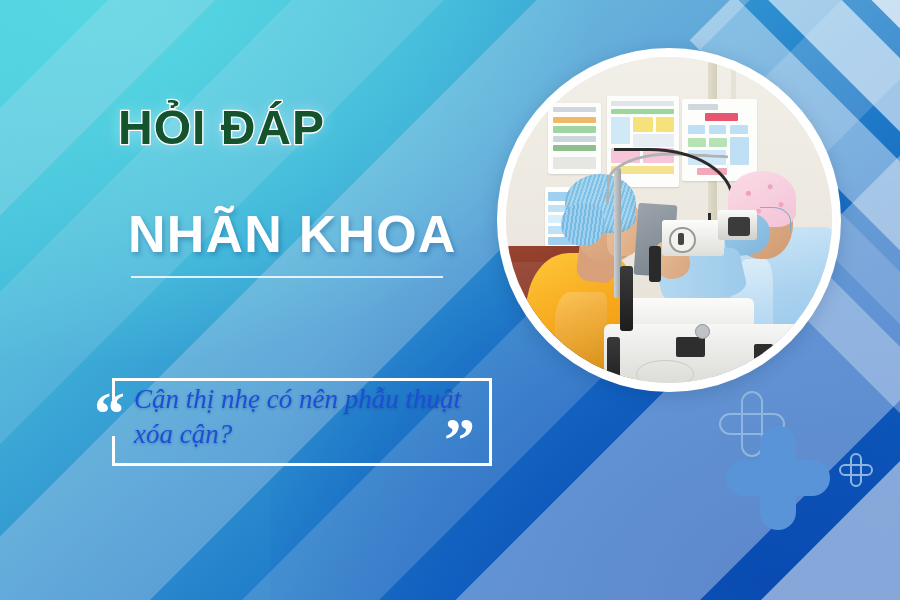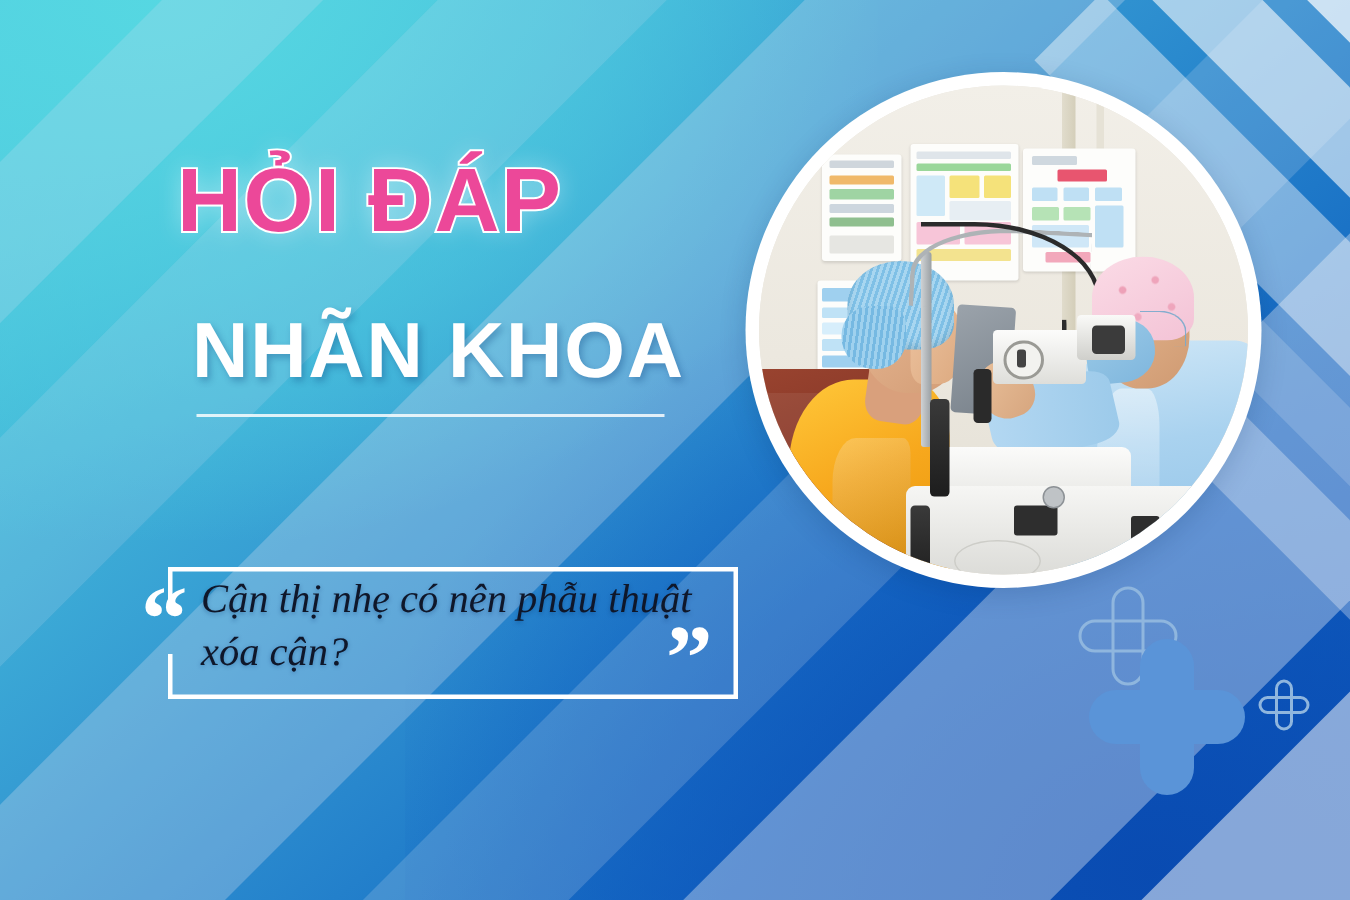--- a/index.html
+++ b/index.html
@@ -343,24 +343,24 @@
   }
   .plus-outline .bar {
     background: transparent;
   }
 
   
   .title-outline {
     position: absolute;
     left: 118px;
     top: 104px;
-    font-size: 60px;
+    font-size: 48px;
     font-weight: bold;
     letter-spacing: 1px;
-    color: #ec4899;
+    color: #14532d;
     -webkit-text-stroke: 2.6px #ffffff;
     paint-order: stroke fill;
     text-shadow: 0 0 16px rgba(255,255,255,.45);
     white-space: nowrap;
     line-height: 1;
   }
   .title-solid {
     position: absolute;
     left: 128px;
     top: 208px;
@@ -392,21 +392,21 @@
 
   .quote-text {
     position: absolute;
     left: 134px;
     top: 382px;
     width: 372px;
     font-family: "Liberation Serif", serif;
     font-style: italic;
     font-size: 27px;
     line-height: 1.28;
-    color: #0f172a;
+    color: #1d4ed8;
     text-shadow: 0 1px 3px rgba(6,50,110,.35);
   }
   .q-open, .q-close {
     position: absolute;
     font-family: "Liberation Serif", serif;
     font-weight: bold;
     color: #ffffff;
     font-size: 62px;
     line-height: 1;
     letter-spacing: -3px;

